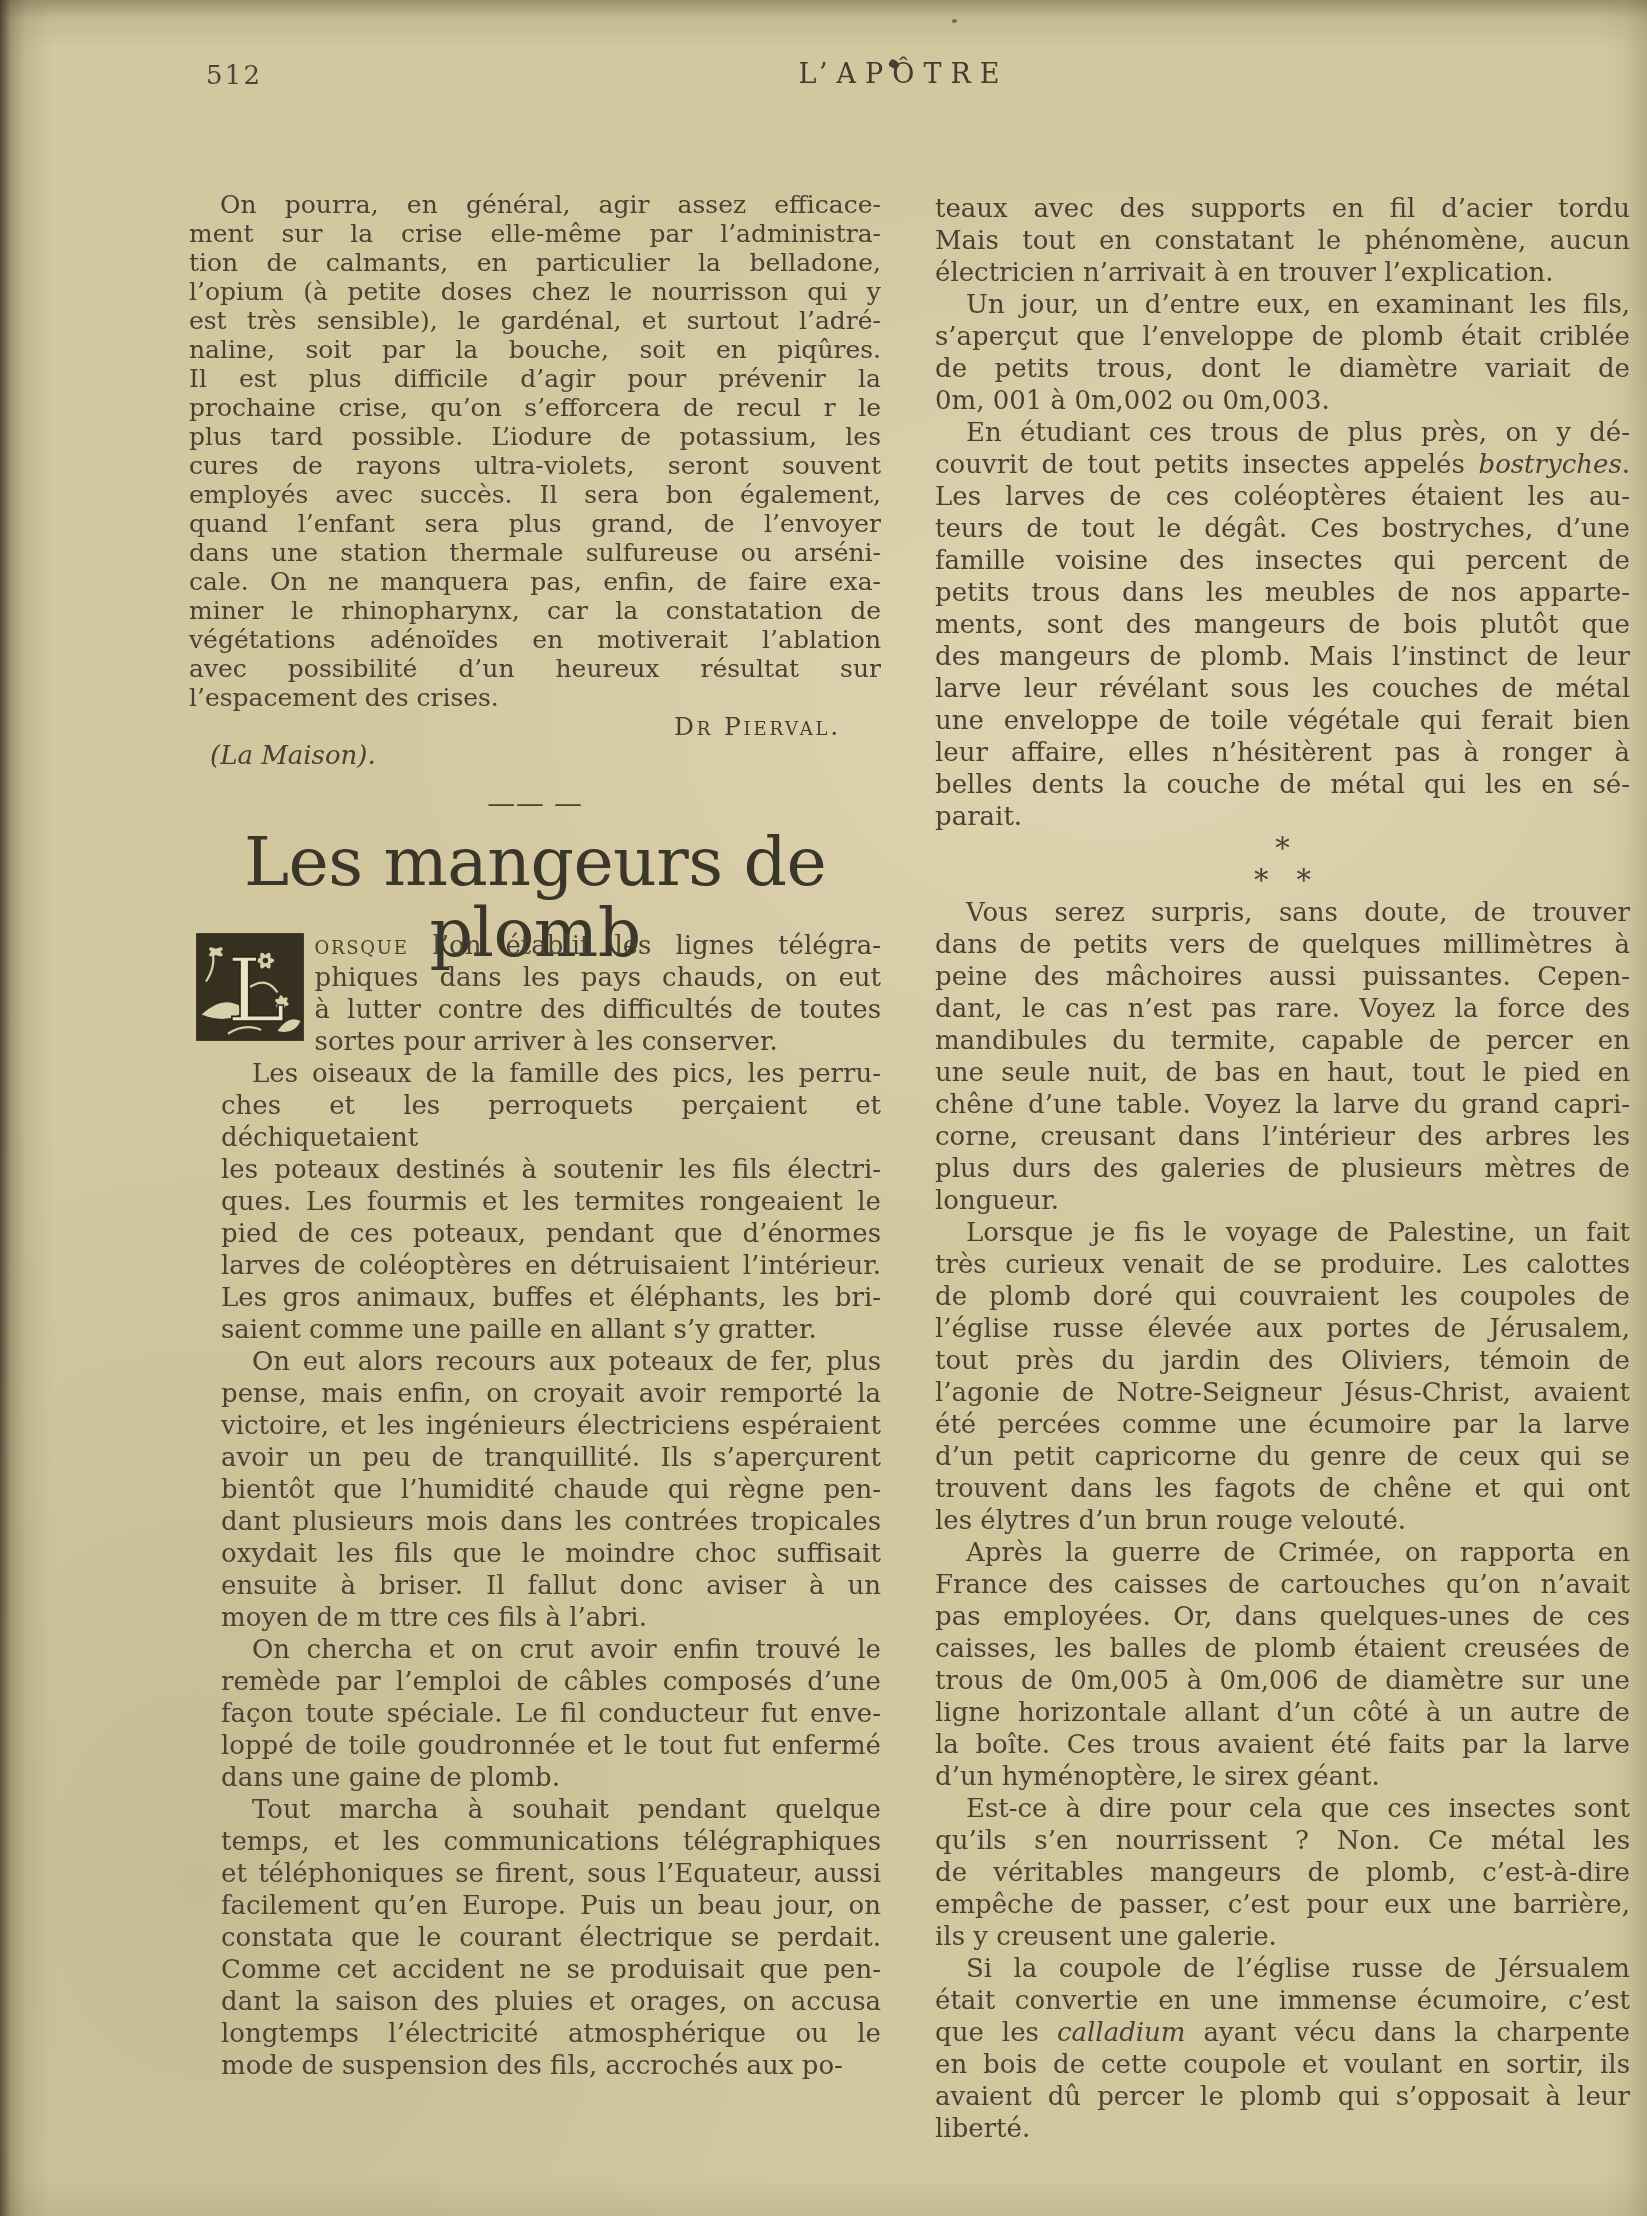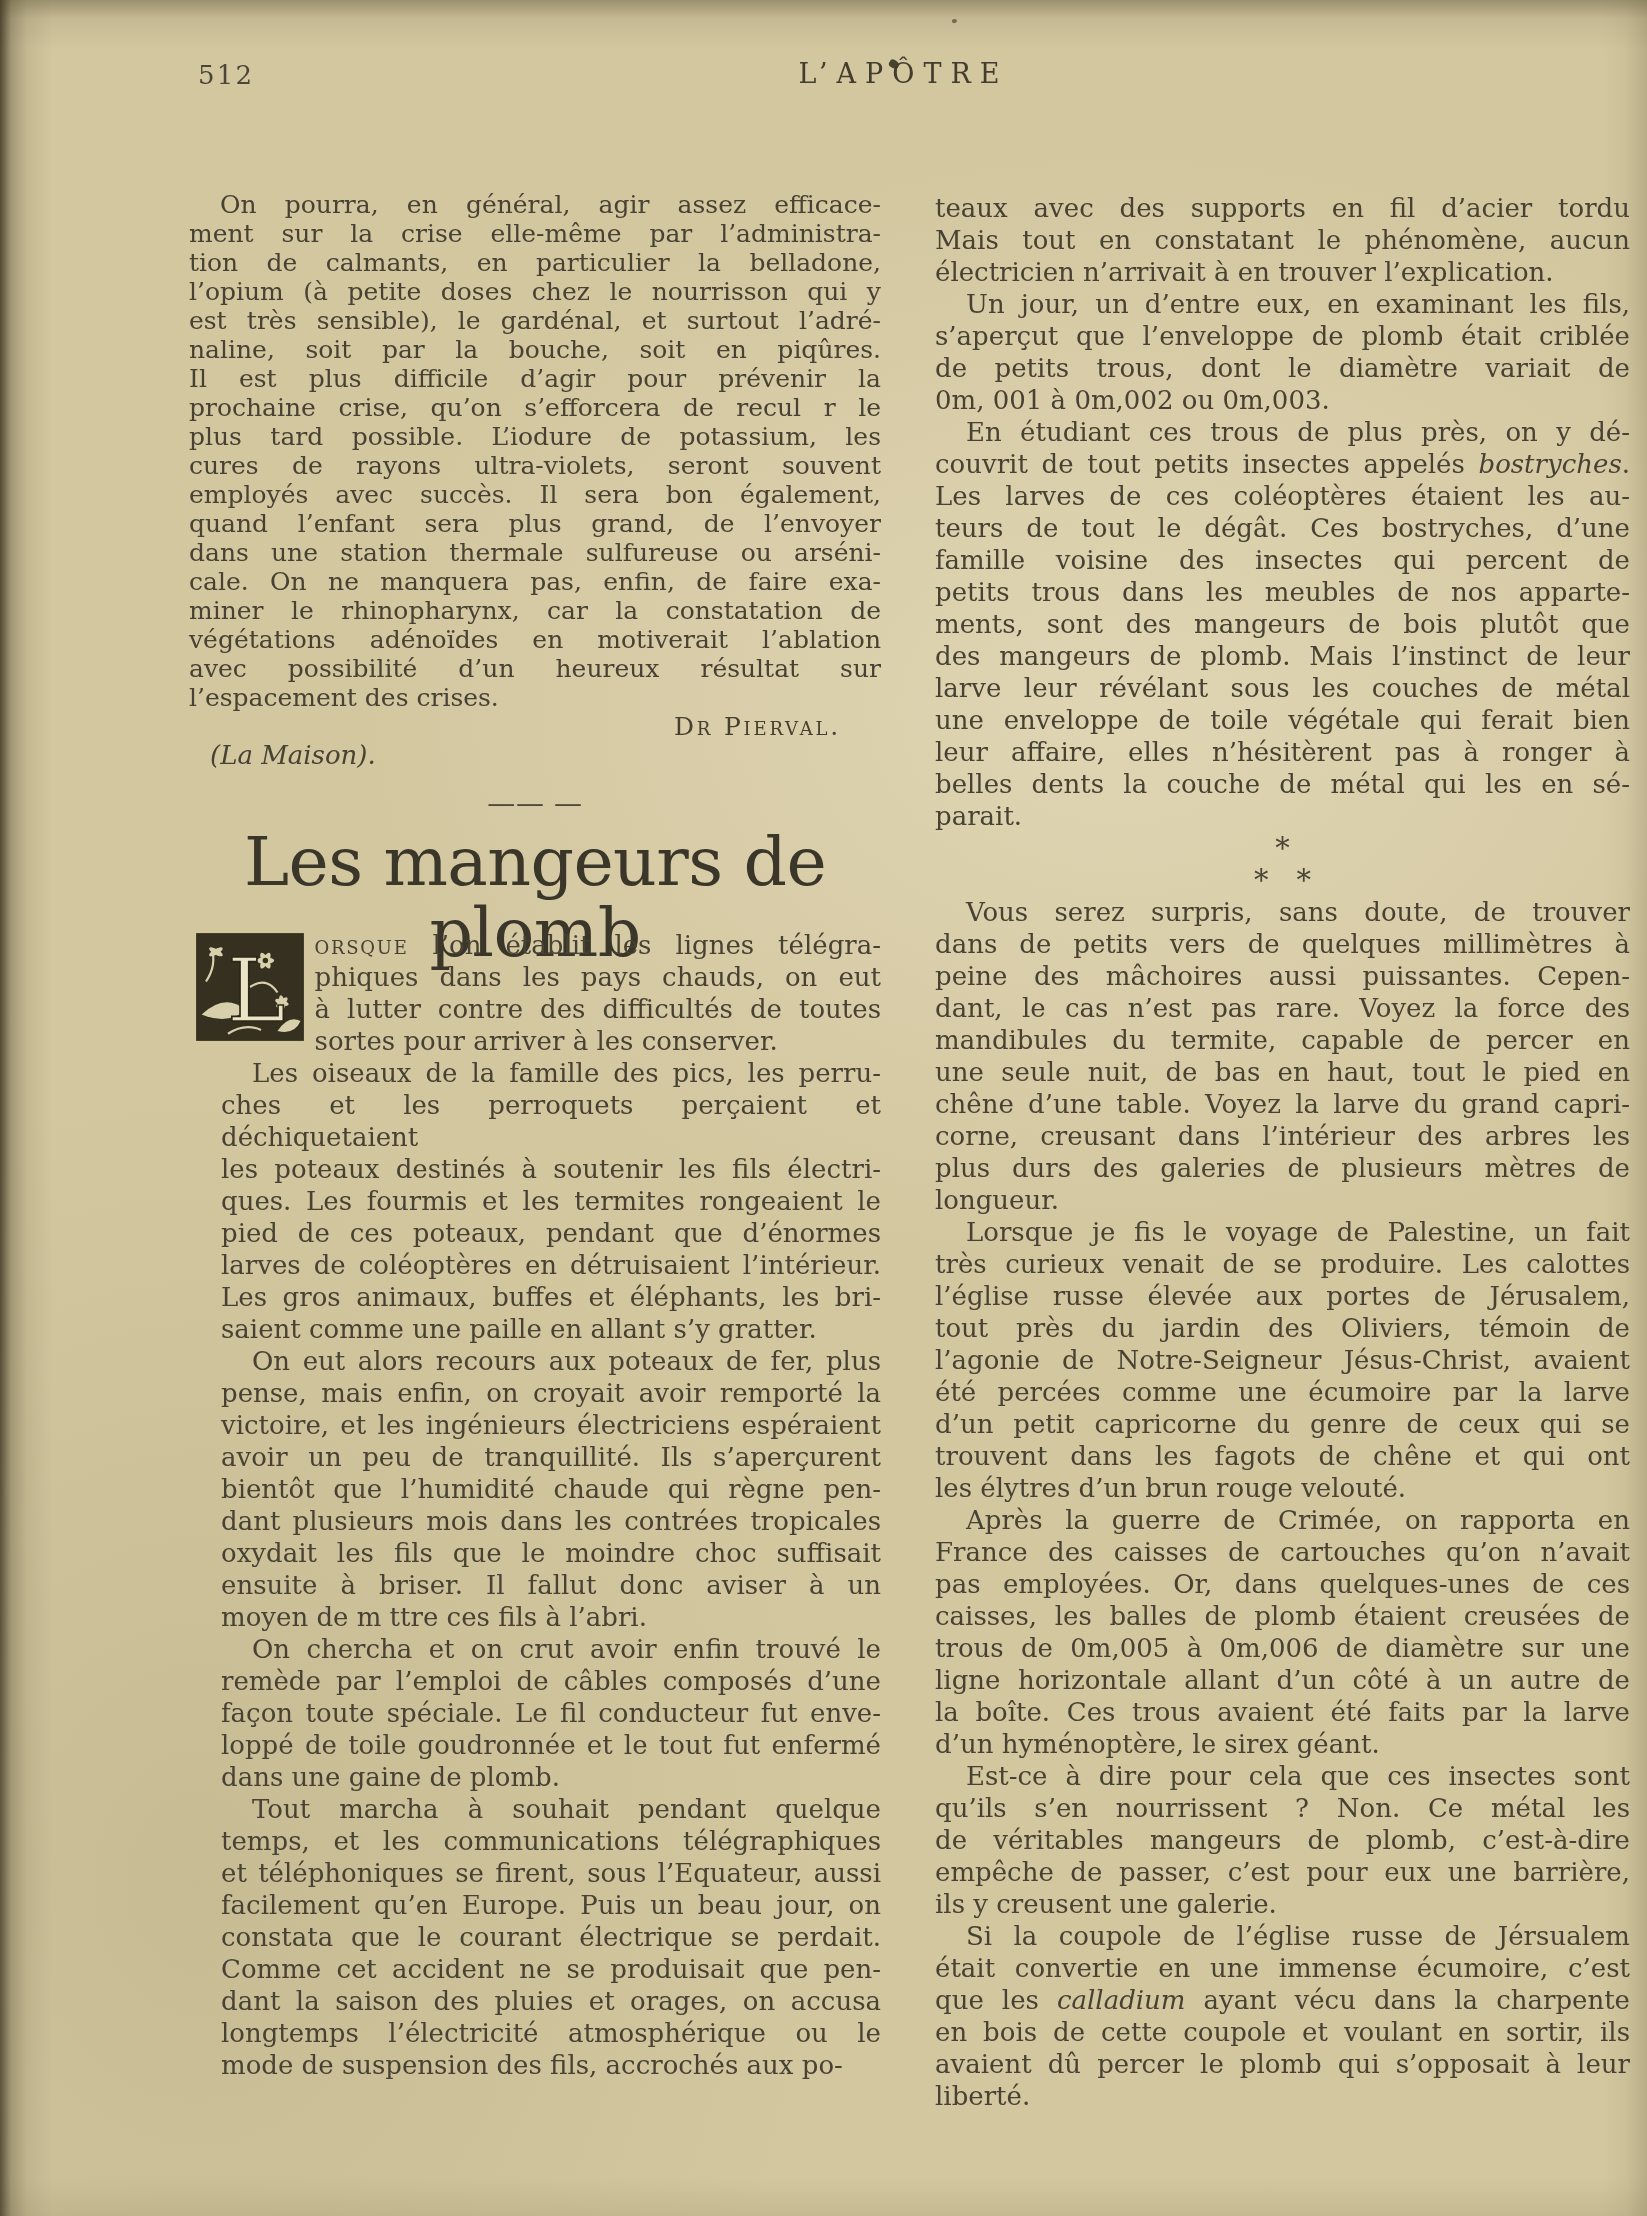--- a/index.html
+++ b/index.html
@@ -16,21 +16,21 @@
       linear-gradient(270deg, rgba(138,126,90,0.38) 0px, rgba(138,126,90,0.10) 22px, rgba(138,126,90,0) 47px),
       linear-gradient(0deg, rgba(148,136,98,0.22) 0px, rgba(148,136,98,0) 39px);
     font-family:"DejaVu Serif", serif;
   }
   
   .page-header{
     position:absolute; left:189px; top:58px; width:1429px; height:39px;
     color:#45402e;
   }
   .page-number{
-    position:absolute; left:9px; top:2.2px;
+    position:absolute; left:17px; top:2.2px;
     font-size:26px; letter-spacing:2.2px; color:#4c4636;text-align:center;
   }
   .journal-title{
     position:absolute; left:0; right:0; top:0; text-align:center;
     font-size:27px; letter-spacing:9px; color:#423d2c;
   }
   
   .col{position:absolute; color:#474233;}
   .col-left{left:189px; top:190px;  width:692px;}
   .col-right{left:919px; top:192px; width:695px;margin-left:16px;}
@@ -225,20 +225,21 @@
         <div class="tline">mandibules du termite, capable de percer en</div>
         <div class="tline">une seule nuit, de bas en haut, tout le pied en</div>
         <div class="tline">chêne d’une table. Voyez la larve du grand capri-</div>
         <div class="tline">corne, creusant dans l’intérieur des arbres les</div>
         <div class="tline">plus durs des galeries de plusieurs mètres de</div>
         <div class="tline last">longueur.</div>
       </div>
       <div class="para">
         <div class="tline indent">Lorsque je fis le voyage de Palestine, un fait</div>
         <div class="tline">très curieux venait de se produire. Les calottes</div>
+        <div class="tline">de plomb doré qui couvraient les coupoles de</div>
         <div class="tline">l’église russe élevée aux portes de Jérusalem,</div>
         <div class="tline">tout près du jardin des Oliviers, témoin de</div>
         <div class="tline">l’agonie de Notre-Seigneur Jésus-Christ, avaient</div>
         <div class="tline">été percées comme une écumoire par la larve</div>
         <div class="tline">d’un petit capricorne du genre de ceux qui se</div>
         <div class="tline">trouvent dans les fagots de chêne et qui ont</div>
         <div class="tline last">les élytres d’un brun rouge velouté.</div>
       </div>
       <div class="para">
         <div class="tline indent">Après la guerre de Crimée, on rapporta en</div>

